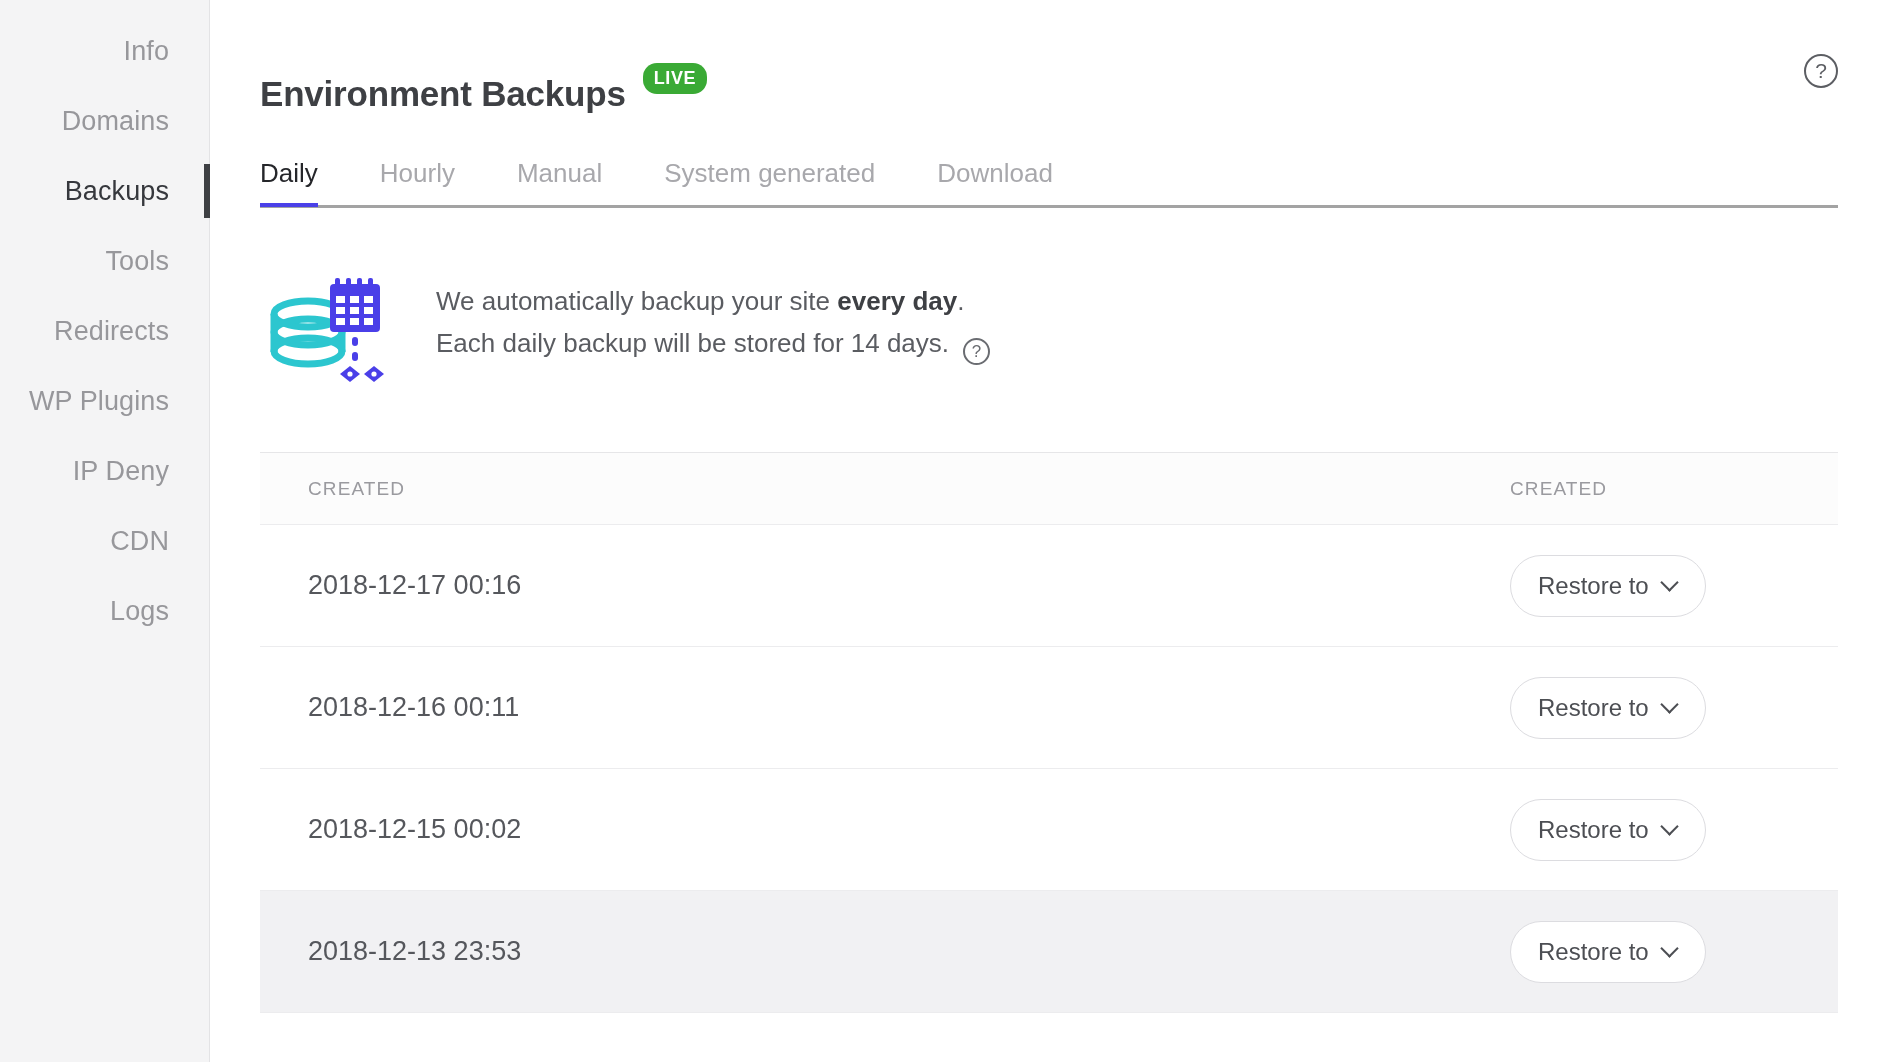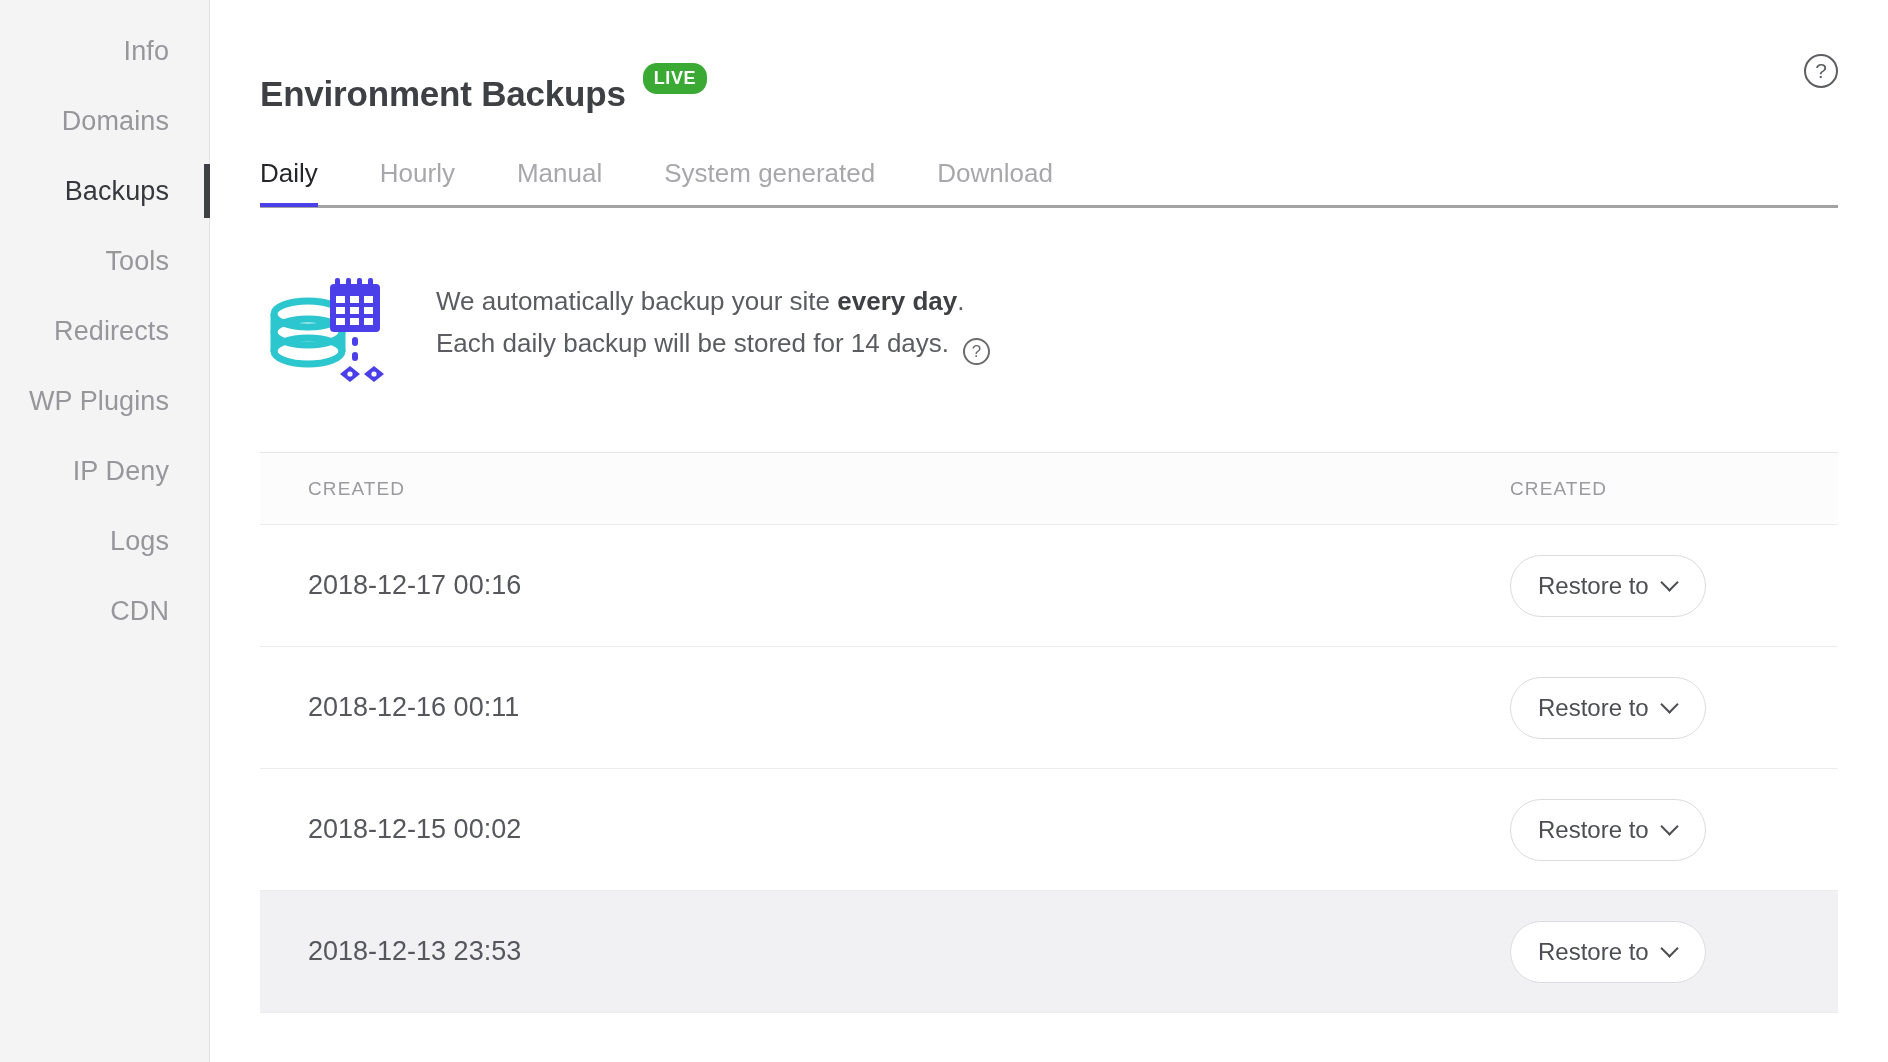--- a/index.html
+++ b/index.html
@@ -306,24 +306,24 @@
       <div class="nav-item">
         <span>Redirects</span>
       </div>
       <div class="nav-item">
         <span>WP Plugins</span>
       </div>
       <div class="nav-item">
         <span>IP Deny</span>
       </div>
       <div class="nav-item">
+        <span>CDN</span>
+      </div>
+      <div class="nav-item">
         <span>Logs</span>
-      </div>
-      <div class="nav-item">
-        <span>CDN</span>
       </div>
     </nav>
 
   <section class="main">
 
     <div class="header">
       <div class="title-row">
         <h1 class="page-title">Environment Backups</h1>
         <span class="live-badge">LIVE</span>
       </div>

